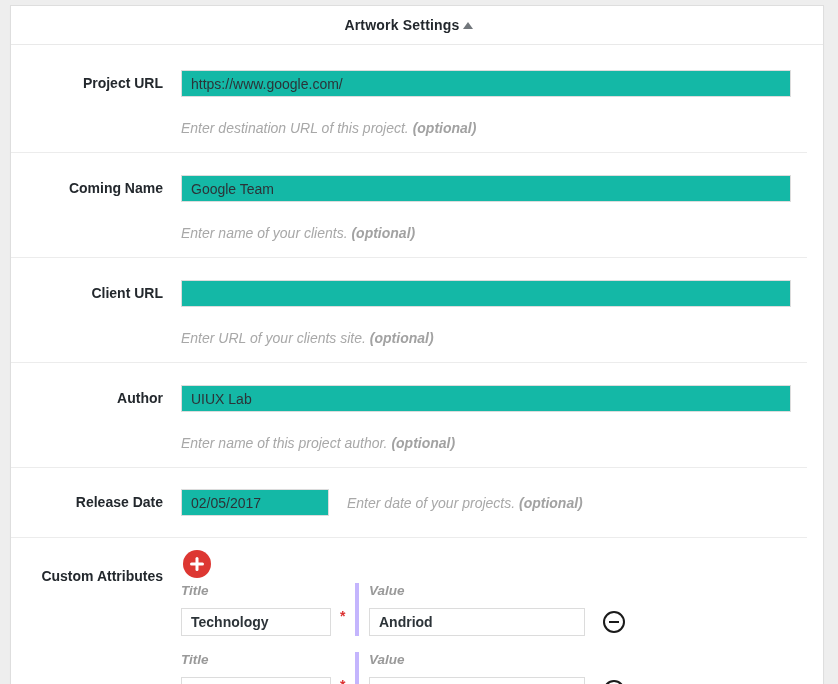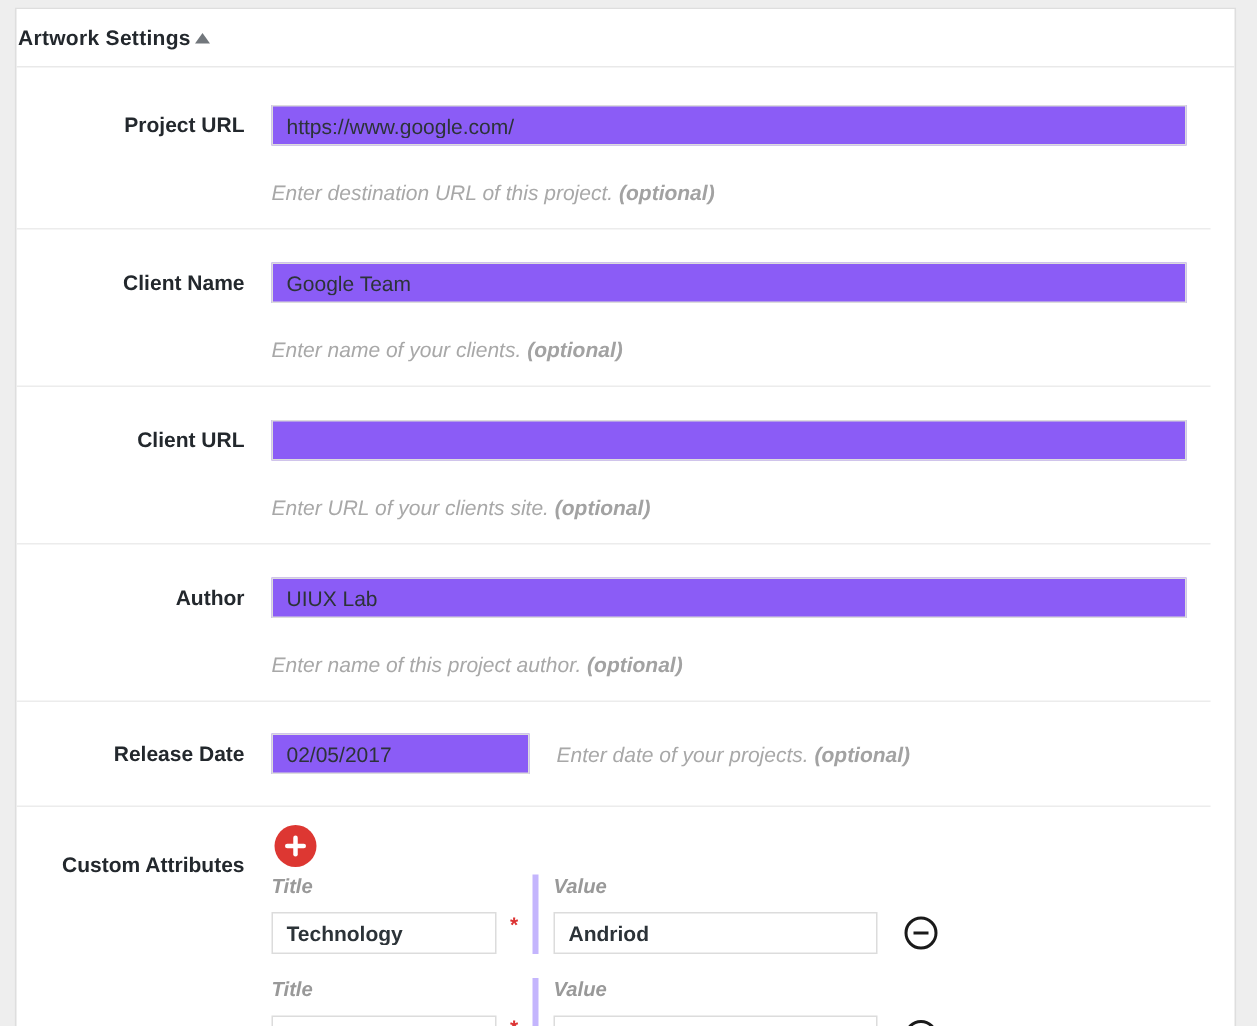--- a/index.html
+++ b/index.html
@@ -12,21 +12,21 @@
   .postbox {
     background: #ffffff;
     border: 1px solid #dedede;
     box-shadow: 0 1px 1px rgba(0,0,0,0.04);
     width: 814px;
   }
   
   .postbox-header {
     display: flex;
     align-items: center;
-    justify-content: flex-start;
+    justify-content: center;
     padding: 11px 15px 11px 1px;
     border-bottom: 1px solid #e9e9e9;
   }
   .postbox-title {
     font-size: 14px;
     font-weight: bold;
     color: #23282d;
     letter-spacing: 0.2px;
   }
   .toggle-btn {
@@ -62,28 +62,28 @@
     color: #23282d;
     padding-top: 5px;
     line-height: 17px;
   }
   .fcontent { margin-left: 18px; }
   .text-input {
     display: block;
     width: 610px;
     height: 27px;
     border: 1px solid #dcdcdc;
-    background: #8b5cf6;
+    background: #14b8a6;
     padding: 3px 9px;
     font-family: "Liberation Sans", "DejaVu Sans", sans-serif;
     font-size: 14px;
     color: #2c3338;
     outline: none;
   }
-  .text-input.date { width: 172px; }
+  .text-input.date { width: 148px; }
   .helper {
     margin-top: 22px;
     font-size: 14px;
     font-style: italic;
     color: #a8a8a8;
     line-height: 18px;
   }
   .helper b { font-weight: bold; color: #a2a2a2; }
   .inline-row .fcontent { display: flex; align-items: center; }
   .inline-row .helper { margin: 0 0 0 18px; }
@@ -182,21 +182,21 @@
     <div class="fcontent">
       <input class="text-input" type="text" value="https://www.google.com/" style="">
       <div class="helper">
         <span>Enter destination URL of this project.</span>
         <b>(optional)</b>
       </div>
     </div>
   </div>
 
   <div class="frow">
-    <label class="flabel">Client Name</label>
+    <label class="flabel">Coming Name</label>
     <div class="fcontent">
       <input class="text-input" type="text" value="Google Team" style="">
       <div class="helper">
         <span>Enter name of your clients.</span>
         <b>(optional)</b>
       </div>
     </div>
   </div>
 
   <div class="frow">

